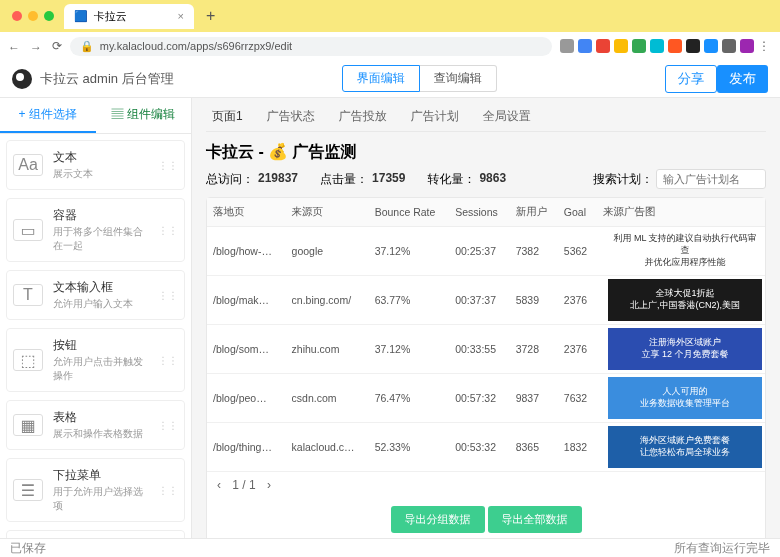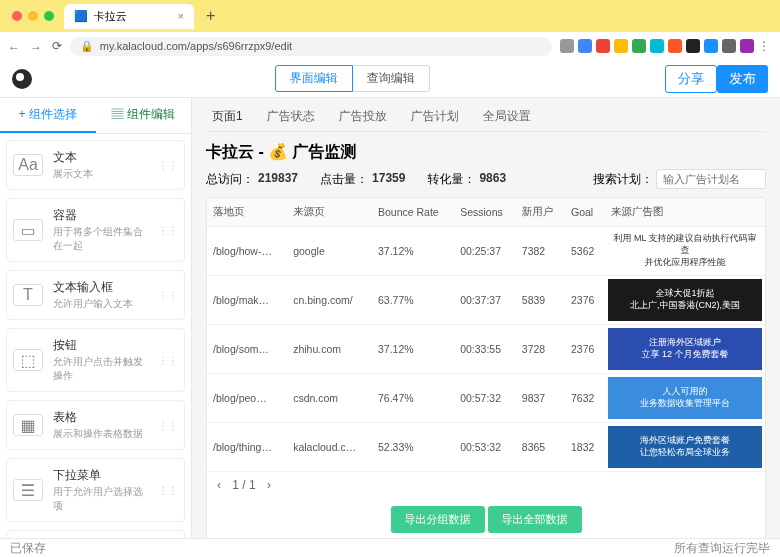--- a/index.html
+++ b/index.html
@@ -58,21 +58,21 @@
 .stat b { color: #333; }
 .search-box { margin-left: auto; display: flex; align-items: center; gap: 3px; }
 .search-box input { border: 1px solid #ddd; padding: 3px 6px; border-radius: 3px; width: 110px; font-size: 11px; }
 
 
 .tbl-wrap { border: 1px solid #e8e8e8; background: #fff; border-radius: 4px; }
 table { width: 100%; border-collapse: collapse; font-size: 10.5px; }
 th { background: #fafafa; padding: 7px 6px; text-align: left; color: #555; border-bottom: 1px solid #eee; font-weight: 500; }
 td { padding: 14px 6px; border-bottom: 1px solid #f0f0f0; color: #555; }
 td.ad-cell { padding: 3px; width: 160px; }
-.ad-img { width: 154px; height: 42px; display: flex; flex-direction: column; align-items: center; justify-content: center; color: #fff; font-size: 9px; padding: 2px; text-align: center; line-height: 1.3; }
+.ad-img { width: 154px; height: 42px; display: flex; flex-direction: column; align-items: center; justify-content: center; color: #fff; font-size: 9px; padding: 2px; text-align: center; line-height: 1.3; margin-left: 8px; }
 .pager { text-align: left; padding: 6px; font-size: 12px; color: #666; }
 .pager span { margin: 0 4px; cursor: pointer; }
 .tbl-actions { display: flex; justify-content: center; gap: 3px; padding: 8px; }
 .exp-btn { background: #3dce8f; color: #fff; border: none; padding: 6px 14px; border-radius: 3px; font-size: 11px; cursor: pointer; }
 
 
 .status { position: fixed; bottom: 0; left: 0; right: 0; background: #fff; border-top: 1px solid #e8e8e8; height: 19px; display: flex; align-items: center; padding: 0 10px; font-size: 12px; color: #888; }
 .status-r { margin-left: auto; }
 </style>
 </head>
@@ -114,20 +114,21 @@
       <span style="background:#1890ff"></span>
       <span style="background:#666"></span>
       <span style="background:#9c27b0"></span>
       <span style="color:#666">⋮</span>
     </div>
   </div>
 </div>
 
 <div class="app-hdr">
   <div class="app-logo"></div>
+  <div class="app-title">卡拉云 admin 后台管理</div>
   <div class="hdr-center">
     <button class="hdr-btn">界面编辑</button>
     <button class="hdr-btn">查询编辑</button>
   </div>
   <div class="hdr-right">
     <button class="share-btn">分享</button>
     <button class="publish-btn">发布</button>
   </div>
 </div>
 

